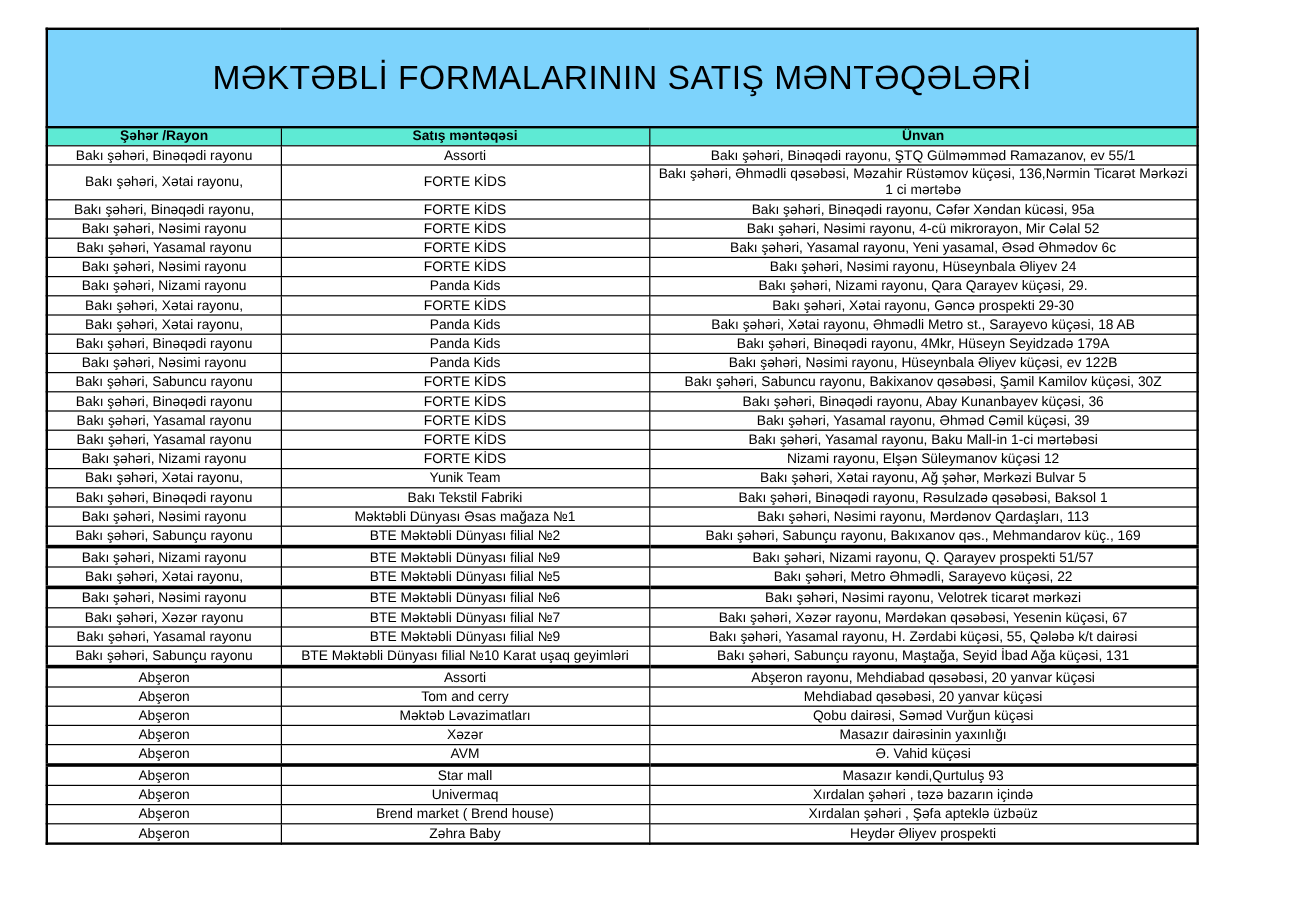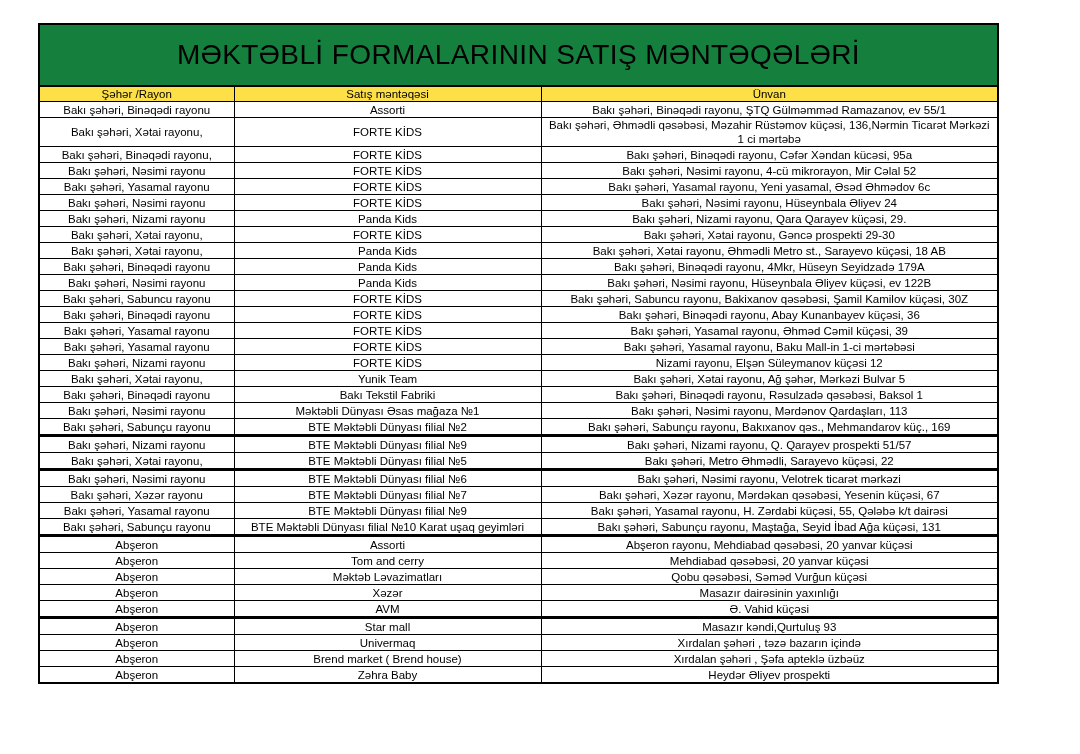--- a/index.html
+++ b/index.html
@@ -1,23 +1,23 @@
 <!DOCTYPE html>
 <html><head>
 <meta charset="utf-8">
 <style>
   html,body{margin:0;padding:0;background:#ffffff;}
   body{width:1080px;height:754px;position:relative;font-family:"Liberation Sans",sans-serif;color:#000;}
   .sheet{position:absolute;left:38px;top:23px;width:959px;}
   table{border-collapse:collapse;width:100%;table-layout:fixed;border:2px solid #000;}
   td,th{border:1px solid #000;text-align:center;vertical-align:middle;
         font-size:11.5px;line-height:1.22;padding:0 3px;height:15px;overflow:hidden;}
-  tr.title-row th{height:44px;background:#15803d;font-size:28px;font-weight:400;
-        letter-spacing:0.4px;border:2px solid #000;padding:8px;}
-  tr.head-row th{background:#fde047;font-weight:normal;height:13px;font-size:11.5px;}
+  tr.title-row th{height:44px;background:#7dd3fc;font-size:28px;font-weight:400;
+        letter-spacing:0.4px;border:2px solid #000;padding:18px;}
+  tr.head-row th{background:#5eead4;font-weight:bold;height:13px;font-size:11.5px;}
   tbody td:nth-child(1),tbody td:nth-child(2){white-space:nowrap;}
   tr.thick td{border-top:3px solid #000;}
   col.c1{width:195px;} col.c2{width:307px;} col.c3{width:457px;}
 </style>
 </head>
 <body>
 
 <div class="sheet">
   <table>
     <colgroup>
@@ -172,21 +172,21 @@
           <td>Abşeron rayonu, Mehdiabad qəsəbəsi, 20 yanvar küçəsi</td>
         </tr>
         <tr>
           <td>Abşeron</td>
           <td>Tom and cerry</td>
           <td>Mehdiabad qəsəbəsi, 20 yanvar küçəsi</td>
         </tr>
         <tr>
           <td>Abşeron</td>
           <td>Məktəb Ləvazimatları</td>
-          <td>Qobu qəsəbəsi, Səməd Vurğun küçəsi</td>
+          <td>Qobu dairəsi, Səməd Vurğun küçəsi</td>
         </tr>
         <tr>
           <td>Abşeron</td>
           <td>Xəzər</td>
           <td>Masazır dairəsinin yaxınlığı</td>
         </tr>
         <tr>
           <td>Abşeron</td>
           <td>AVM</td>
           <td>Ə. Vahid küçəsi</td>

